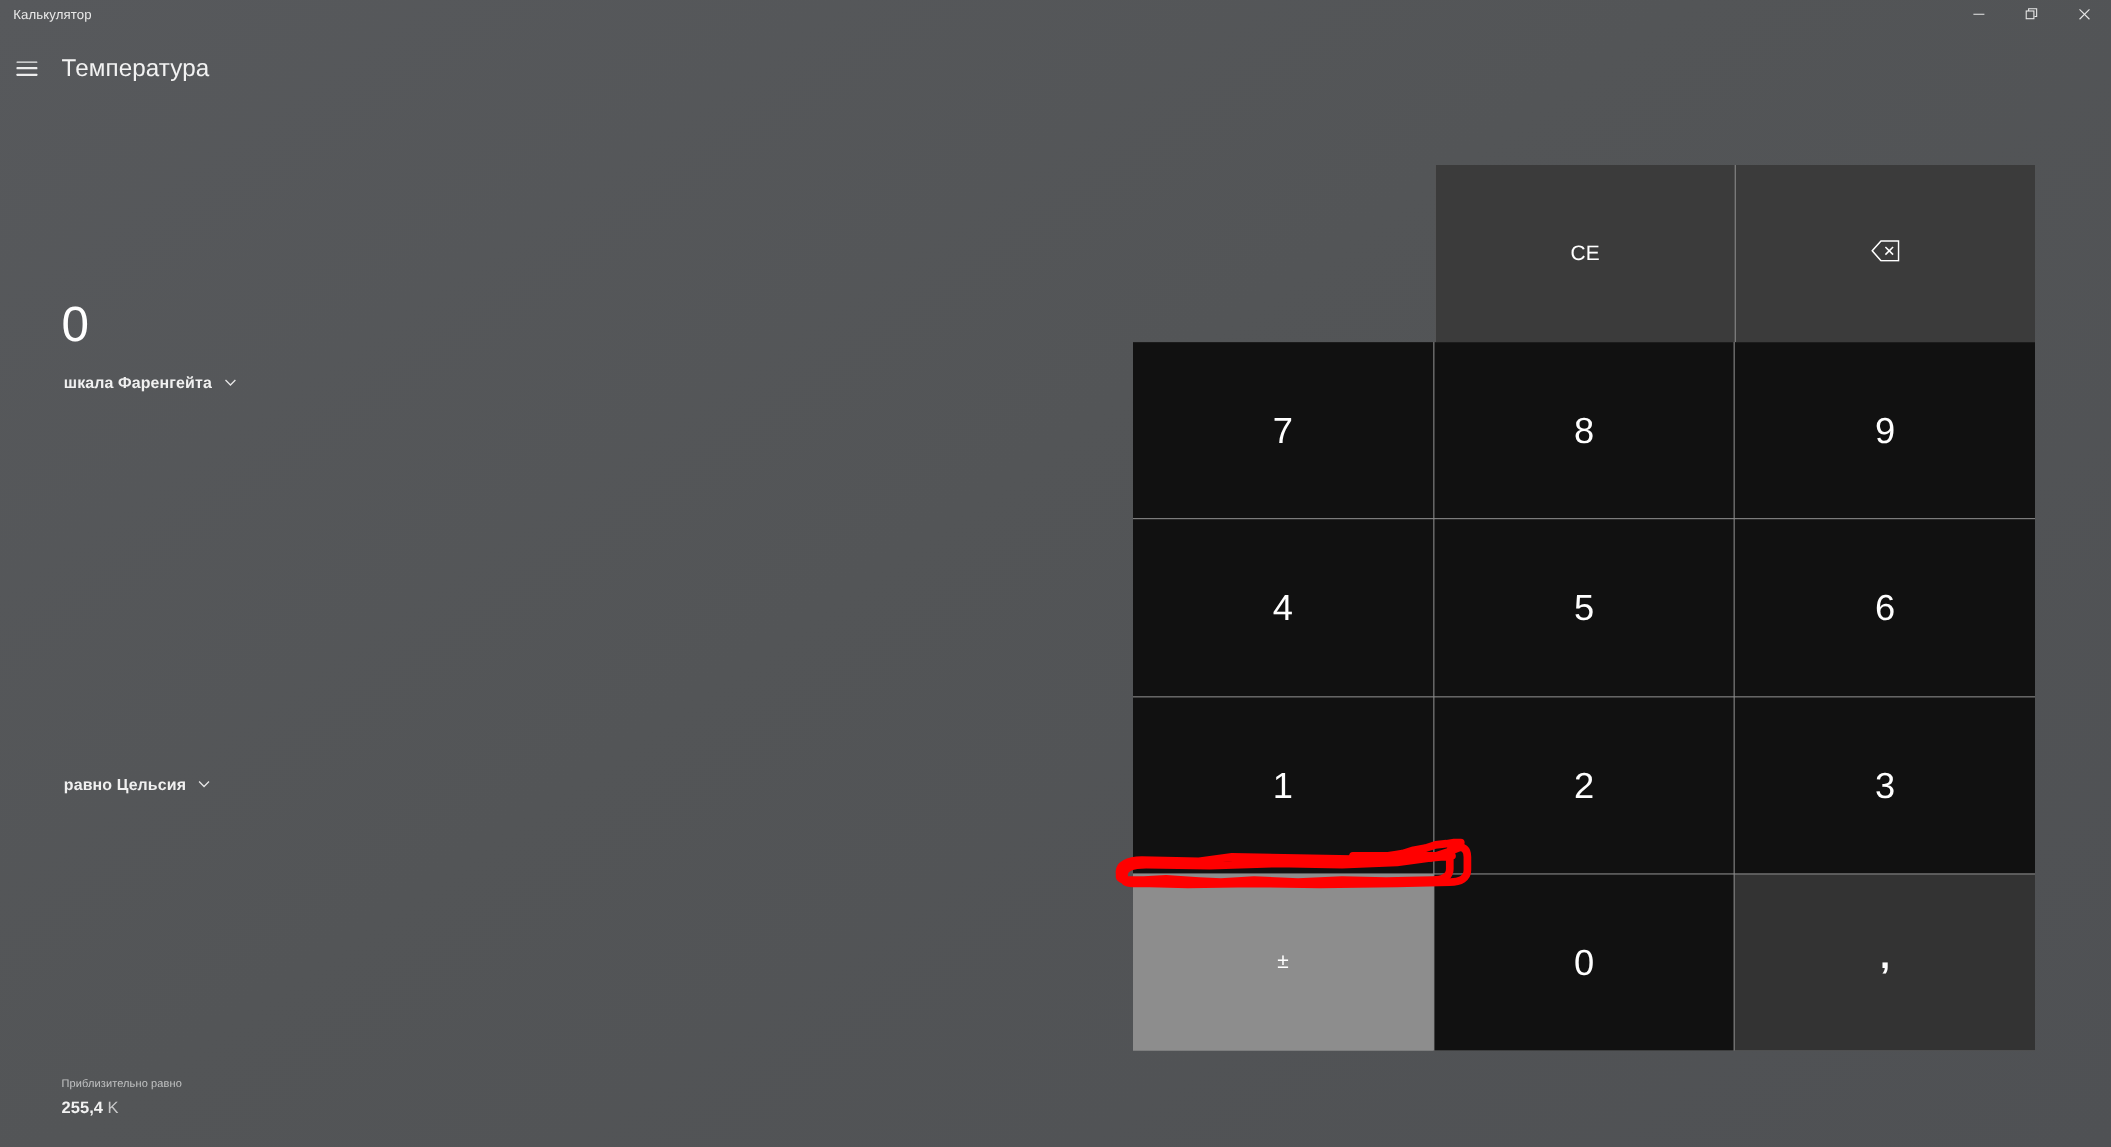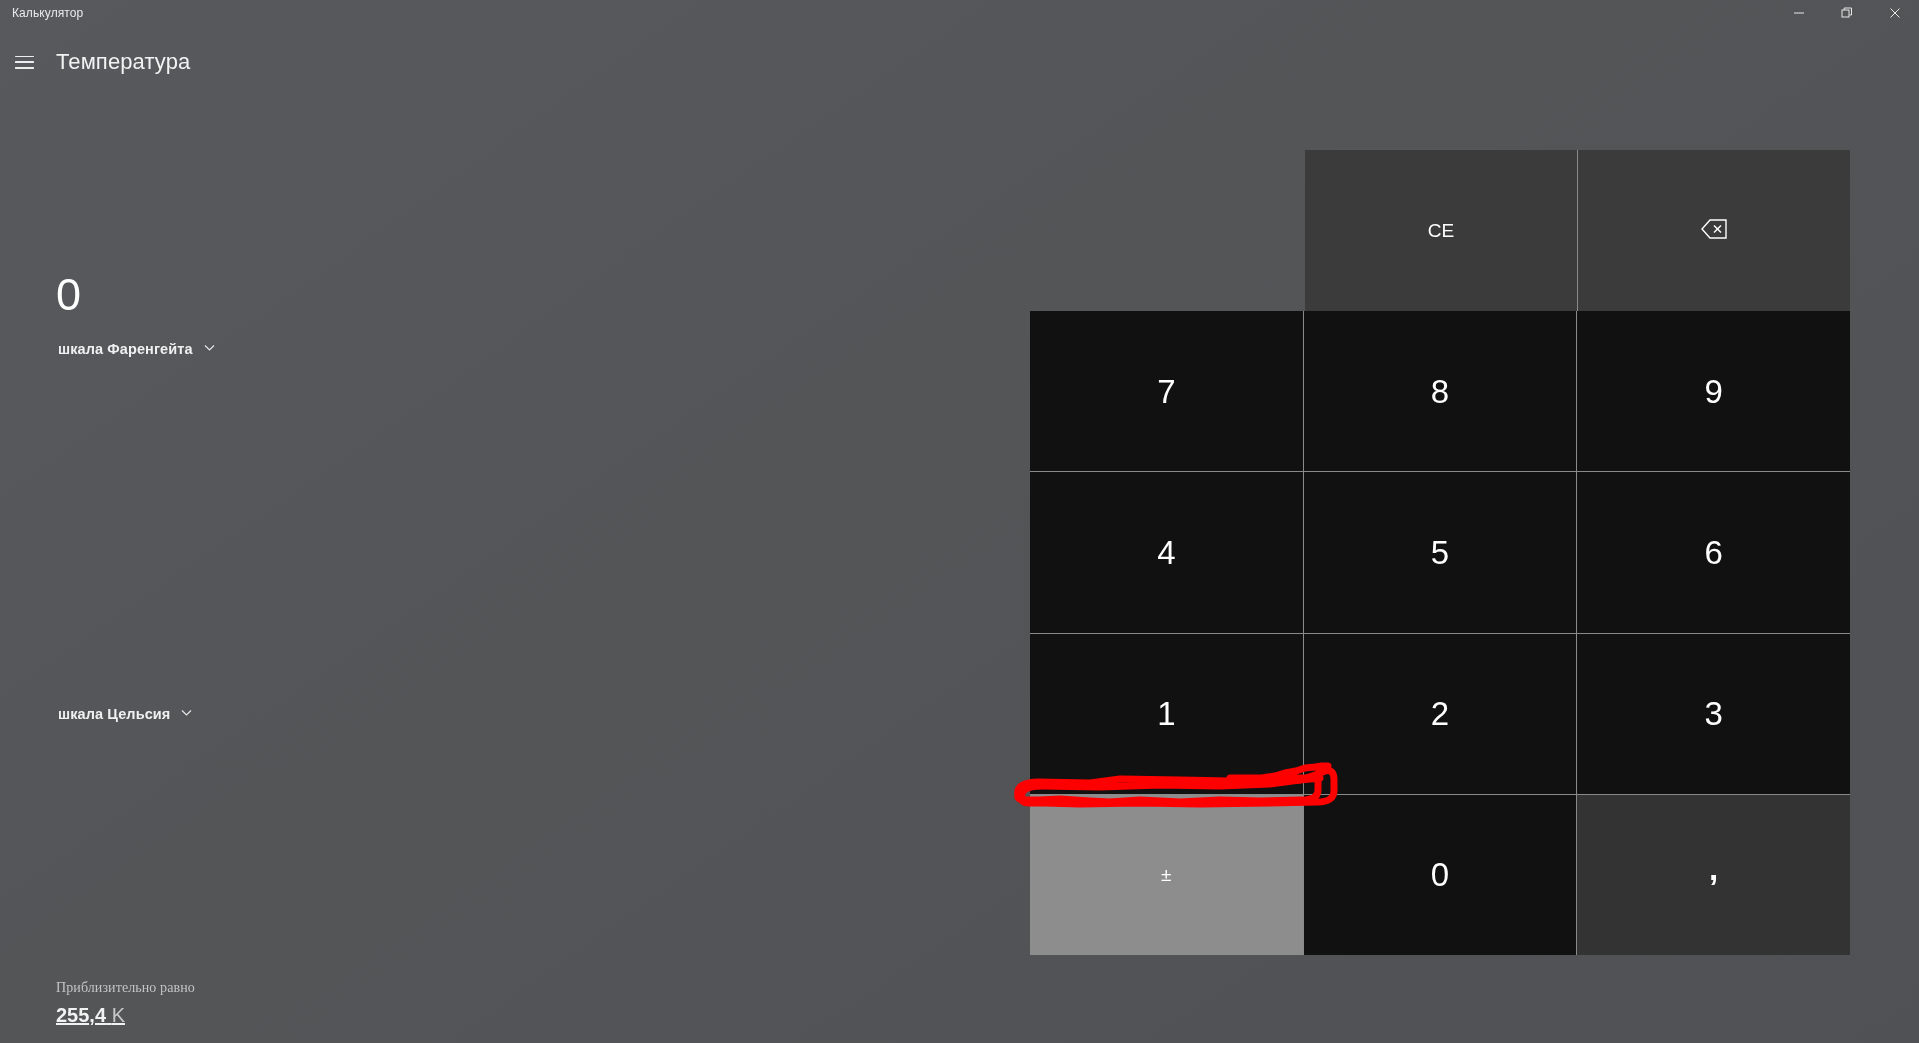--- a/index.html
+++ b/index.html
@@ -130,31 +130,29 @@
     color: #e6e6e6;
   }
   .unit-select .chev svg { display: block; }
 
   .approx {
     position: absolute;
     left: 56px;
     top: 908px;
   }
   .approx-label {
-    font-size: 14px;
+    font-size: 10px;
     color: #c3c4c5;
     letter-spacing: .1px;
-    font-family: Liberation Serif, serif;
   }
   .approx-value {
     margin-top: 8px;
-    font-size: 20px;
+    font-size: 15px;
     font-weight: 700;
     color: #f2f2f2;
-    text-decoration: underline;
   }
   .approx-value .approx-unit {
     font-weight: 400;
     color: #c7c8c9;
   }
 
   
   .keypad-top {
     position: absolute;
     left: 1305px;
@@ -269,21 +267,21 @@
         <span class="chev">
           <svg width="13" height="13" viewBox="0 0 13 13">
             <polyline points="2,4.5 6.5,9 11,4.5" fill="none" stroke="currentColor" stroke-width="1.2"></polyline>
           </svg>
         </span>
       </div>
     </div>
 
     <div class="unit-block bottom">
       <div class="unit-select">
-        <span class="unit-label">шкала Цельсия</span>
+        <span class="unit-label">равно Цельсия</span>
         <span class="chev">
           <svg width="13" height="13" viewBox="0 0 13 13">
             <polyline points="2,4.5 6.5,9 11,4.5" fill="none" stroke="currentColor" stroke-width="1.2"></polyline>
           </svg>
         </span>
       </div>
     </div>
 
     <div class="approx">
       <div class="approx-label">Приблизительно равно</div>

